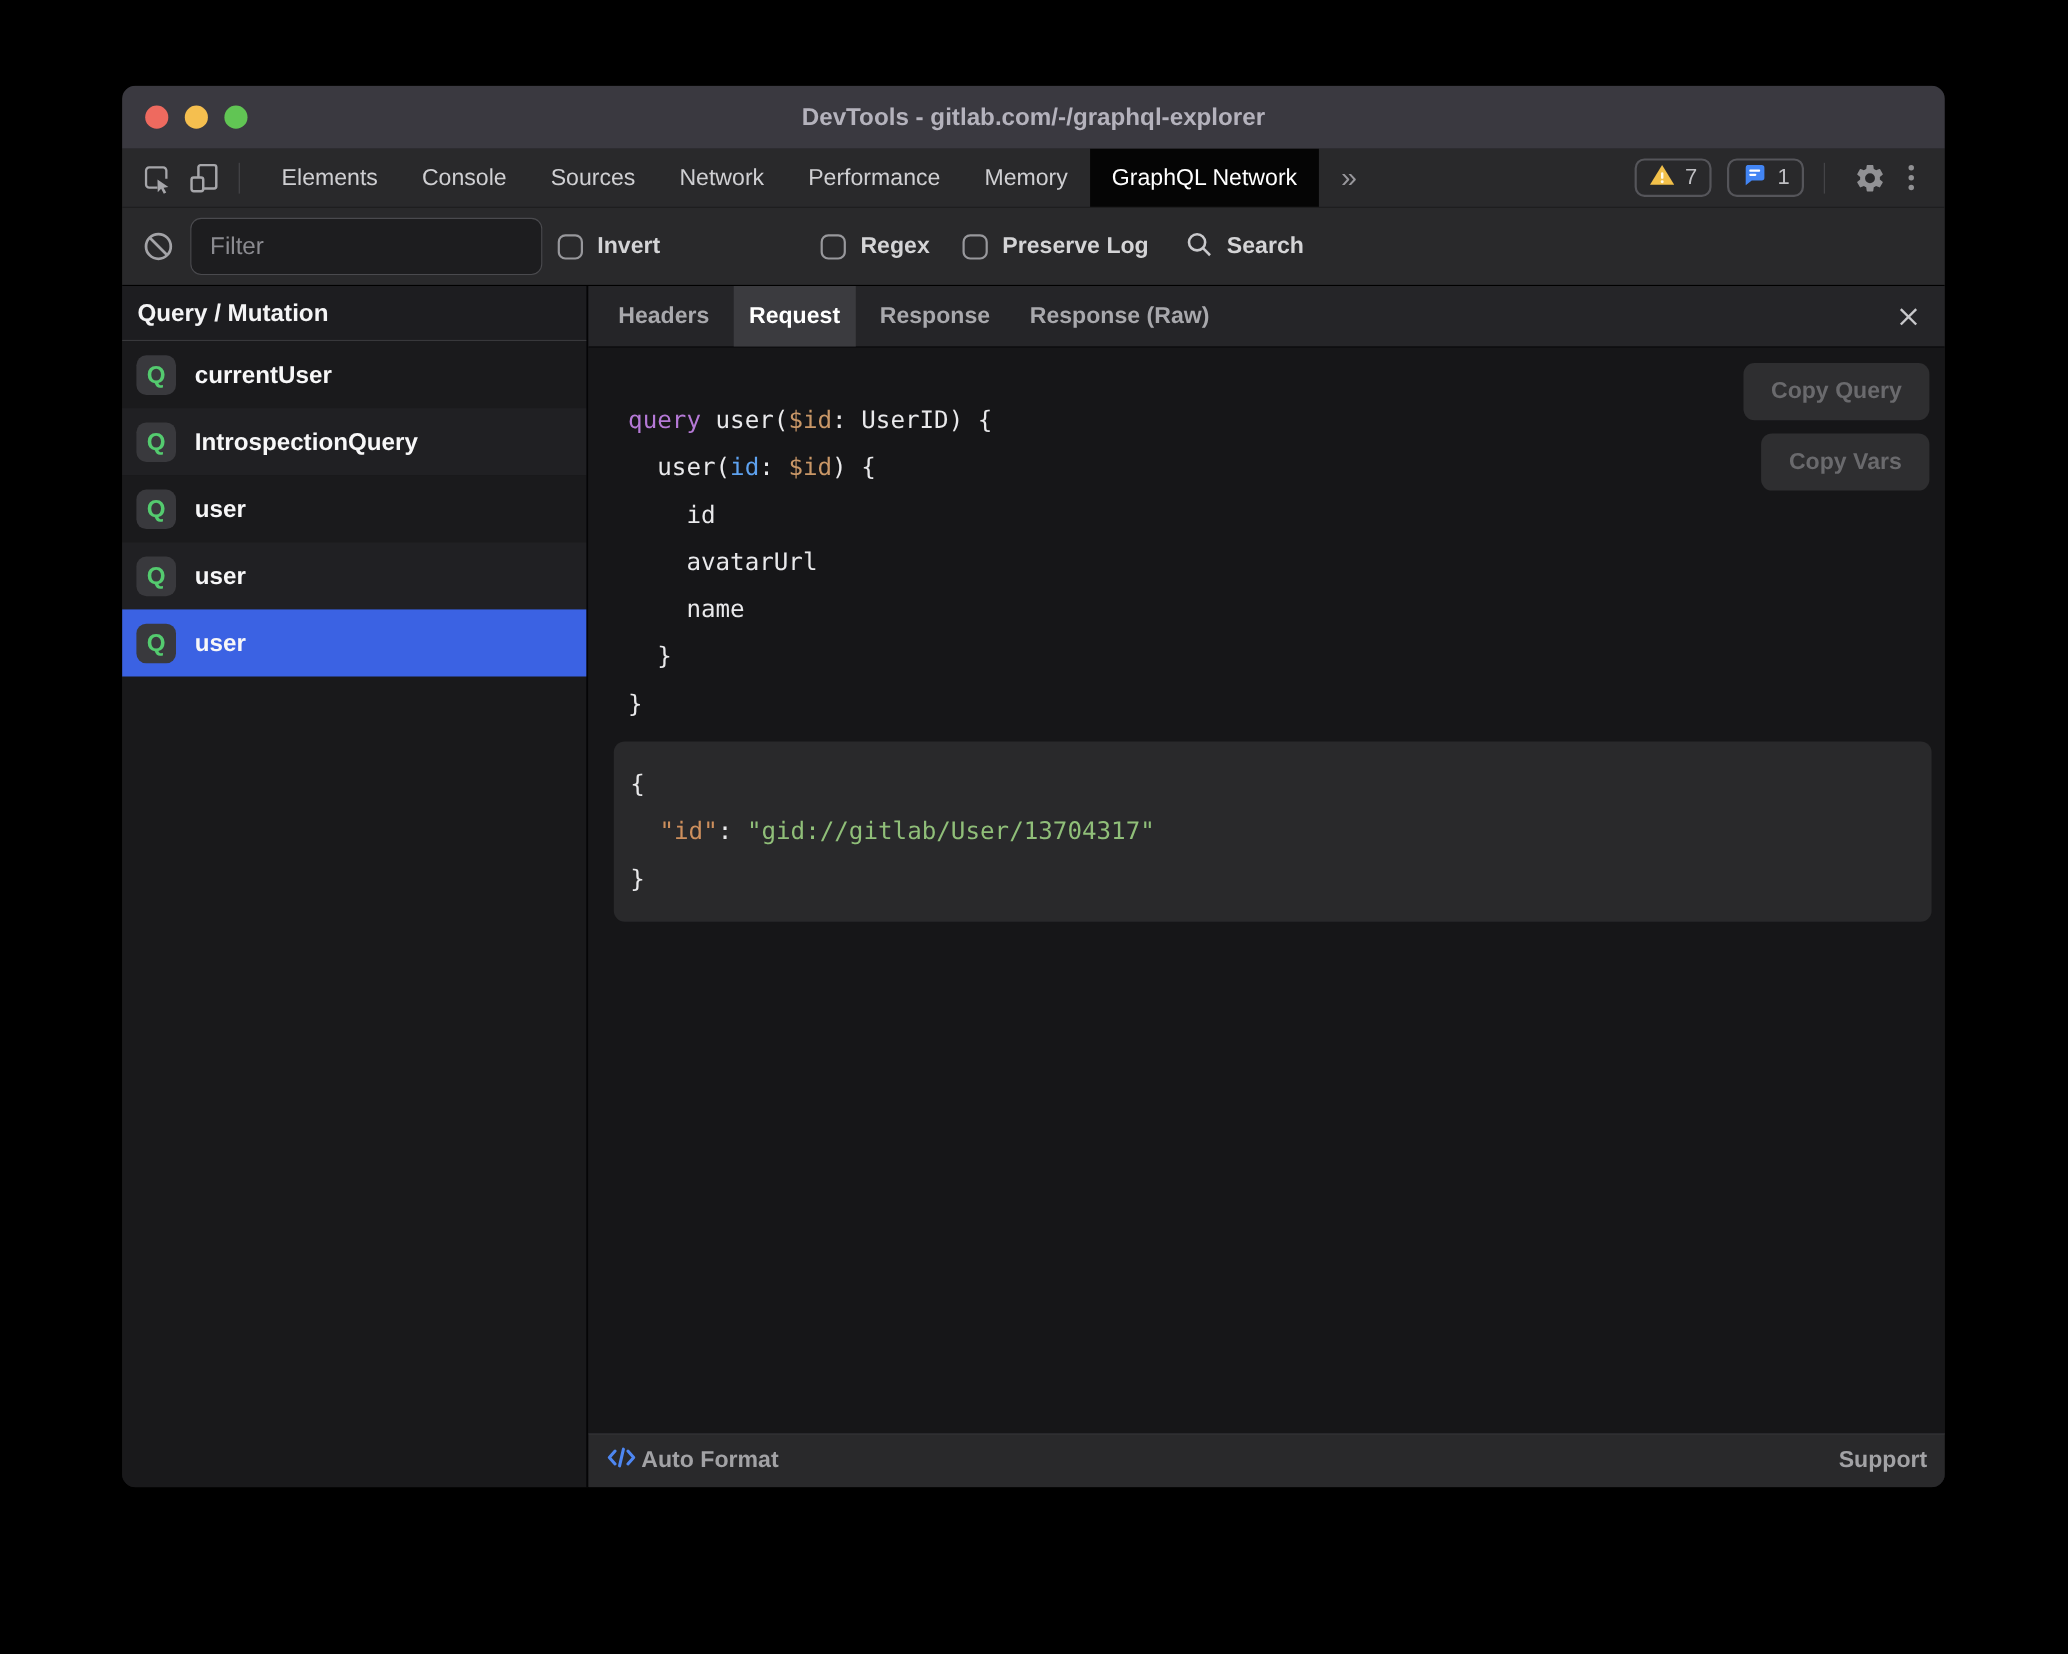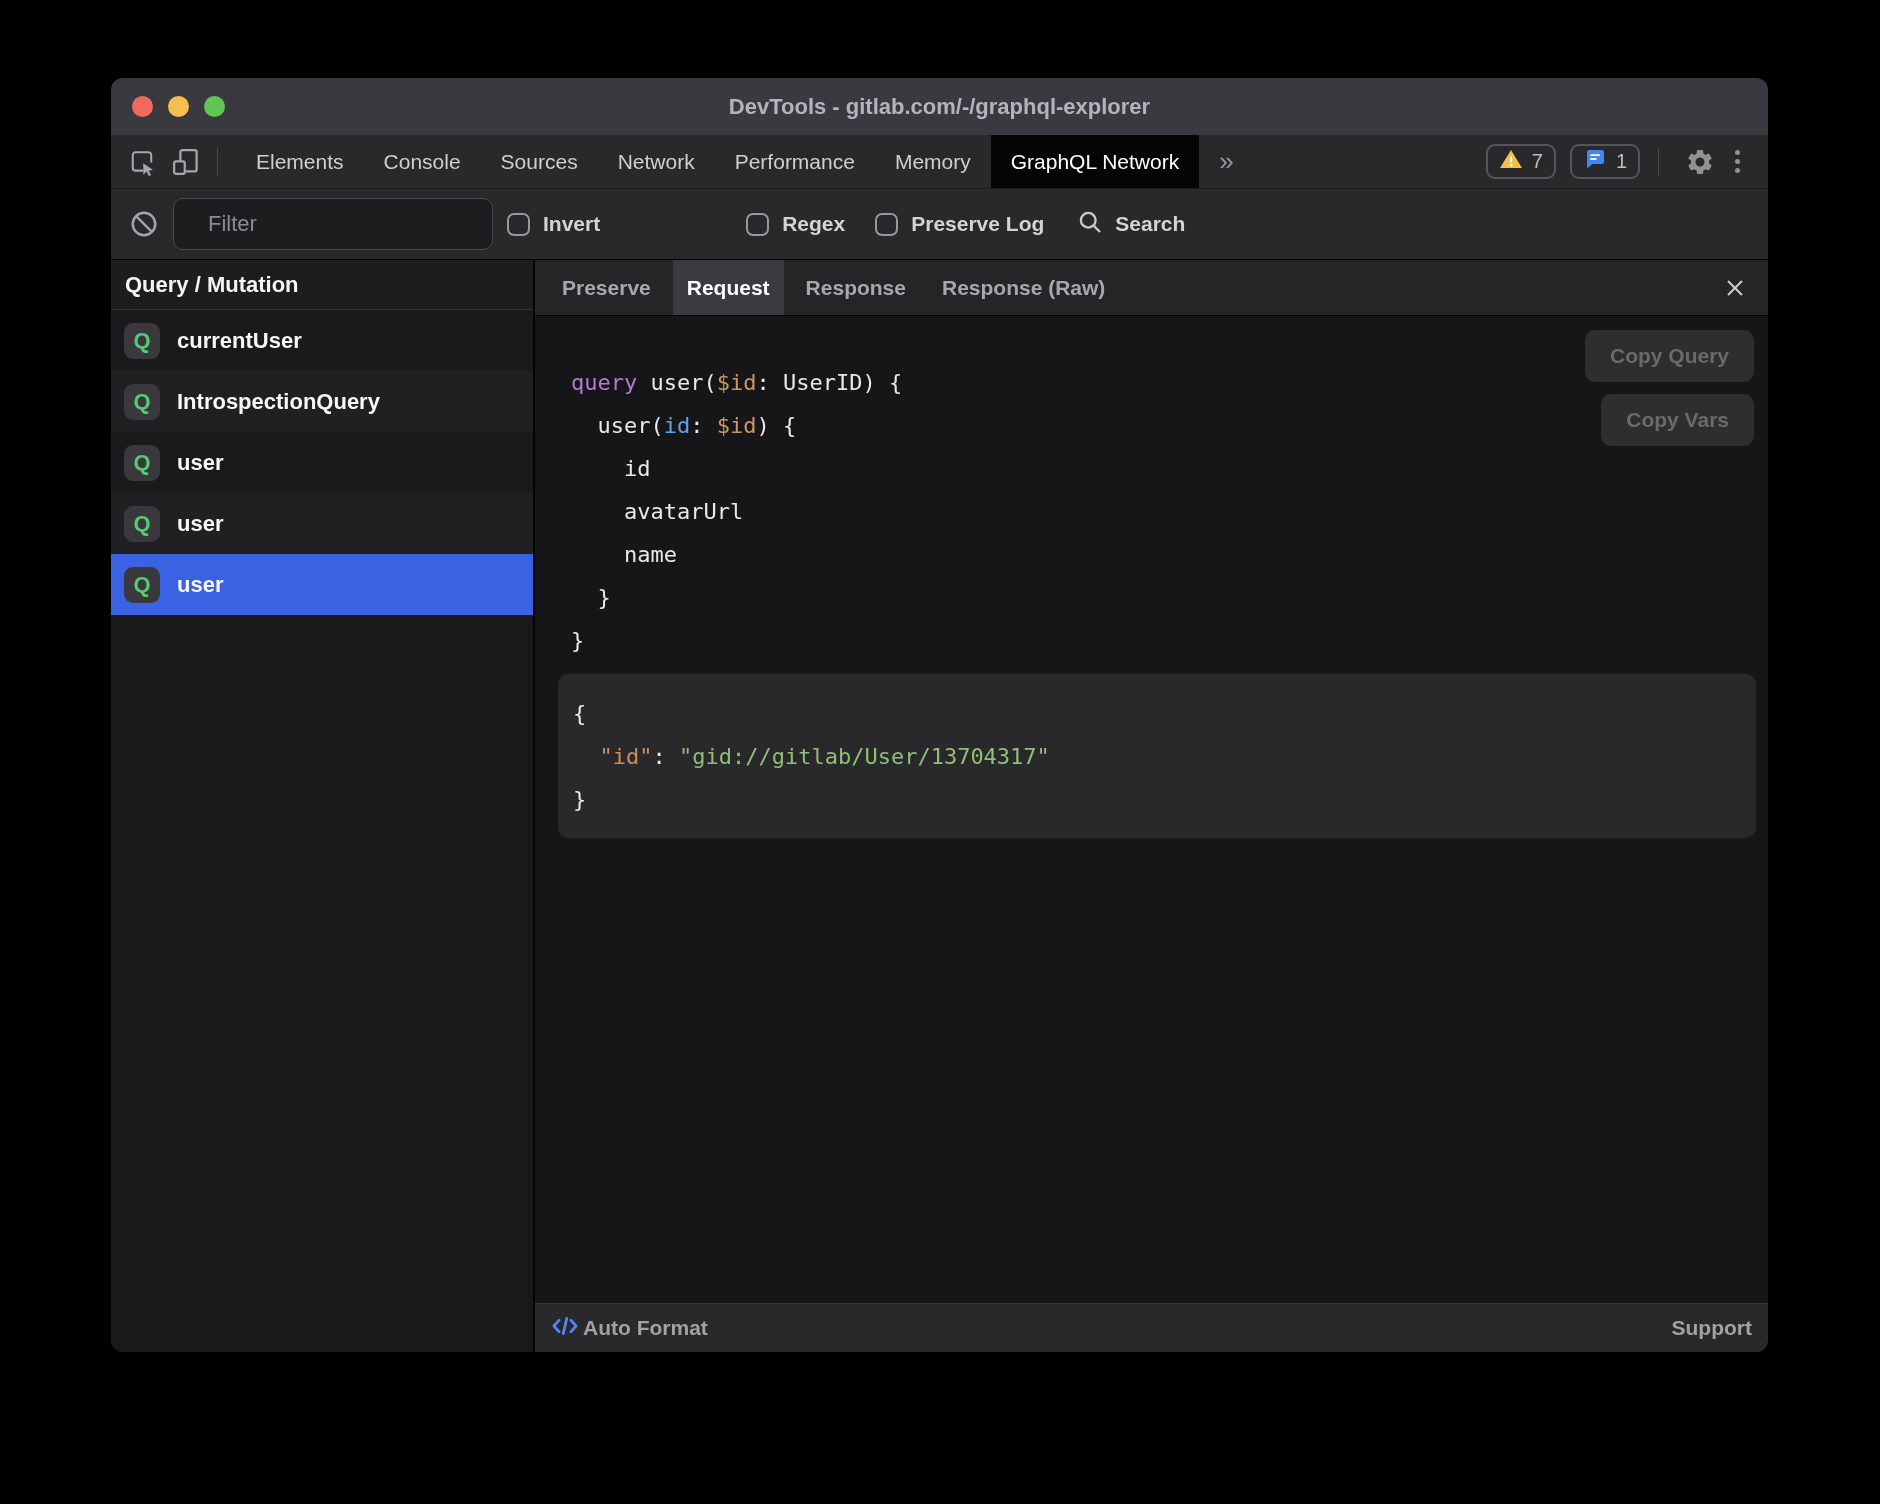--- a/index.html
+++ b/index.html
@@ -31,21 +31,21 @@
     height:35px;padding:0 11px;color:#bfbfc3;font-size:20px;background:transparent}
   .kebab{display:flex;flex-direction:column;gap:4px;align-items:center;padding:4px}
   .kebab i{width:5px;height:5px;border-radius:50%;background:#919194;display:block}
 
   
   .filterbar{height:71px;flex:none;background:#29292b;border-bottom:1px solid #000;
     display:flex;align-items:center;padding:0 16px}
   .block-btn{width:34px;height:34px;display:flex;align-items:center;justify-content:center;
     color:#a3a3a7;margin-right:12px;flex:none}
   .filter-input{width:320px;height:52px;background:#1d1d1f;border:1px solid #4a4a4e;border-radius:10px;
-    color:#dedee0;font-size:22px;padding:0 34px;outline:none;font-family:"Liberation Sans",sans-serif}
+    color:#dedee0;font-size:22px;padding:0 17px;outline:none;font-family:"Liberation Sans",sans-serif}
   .filter-input::placeholder{color:#8b8b90}
   .check{display:flex;align-items:center;gap:13px;cursor:default}
   .check.c0{margin-left:14px}.check.c1{margin-left:146px}.check.c2{margin-left:30px}
   .checkbox{width:23px;height:23px;border:2px solid #98989c;border-radius:7px;background:transparent;flex:none}
   .check-label{font-size:21px;font-weight:600;color:#d4d4d6;white-space:nowrap}
   .fb-search{display:flex;align-items:center;gap:11px;margin-left:32px;color:#d4d4d6}
   .fb-search .check-label{color:#d4d4d6}
 
   
   .content{flex:1;display:flex;min-height:0}
@@ -242,21 +242,21 @@
     <span class="qbadge">Q</span>
     <span class="srow-label">user</span>
   </div>
         </div>
     </div>
 
     <div class="main">
       <div class="mtabs">
         <div id="m-tabs" style="display:flex;align-items:stretch">
             <div class="mtab">
-    <span class="mtab-label">Preserve</span>
+    <span class="mtab-label">Headers</span>
   </div>
             <div class="mtab active">
     <span class="mtab-label">Request</span>
   </div>
             <div class="mtab">
     <span class="mtab-label">Response</span>
   </div>
             <div class="mtab">
     <span class="mtab-label">Response (Raw)</span>
   </div>

